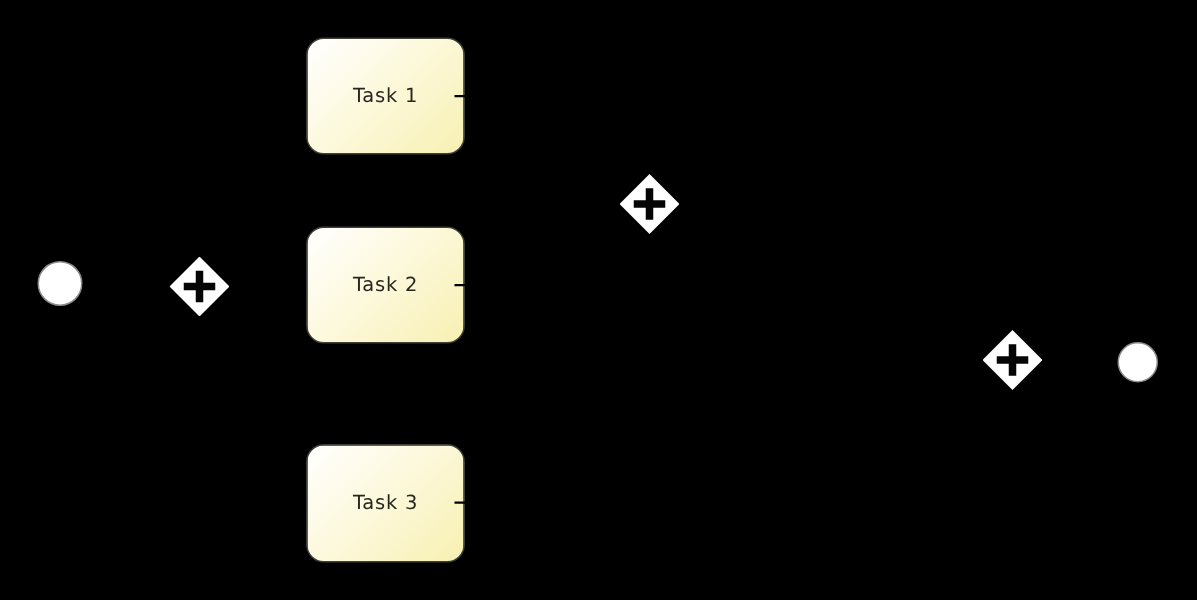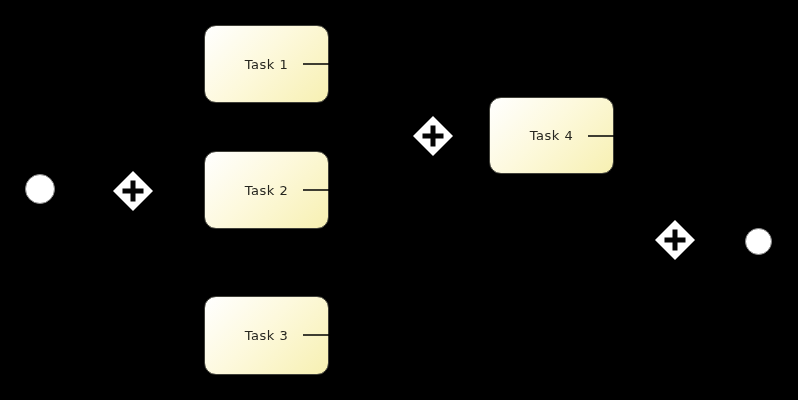--- a/index.html
+++ b/index.html
@@ -8,21 +8,21 @@
     width: 798px;
     height: 400px;
     background: #000000;
     overflow: hidden;
     font-family: "DejaVu Sans", "Liberation Sans", sans-serif;
   }
 
   
   .task {
     position: absolute;
-    width: 125px;
+    width: 106px;
     height: 78px;
     box-sizing: border-box;
     border: 1px solid #3f3f38;
     border-radius: 12px;
     background: linear-gradient(135deg, #ffffff 0%, #fdf9dd 45%, #f7f0b2 100%);
     display: flex;
     align-items: center;
     justify-content: center;
     box-shadow: 0 0 0 1px rgba(0,0,0,0.65);
   }
@@ -99,23 +99,20 @@
 
   <div class="task" id="task1">
     <span class="task-label">Task 1</span>
   </div>
   <div class="task" id="task2">
     <span class="task-label">Task 2</span>
   </div>
   <div class="task" id="task3">
     <span class="task-label">Task 3</span>
   </div>
-  <div class="task" id="task4">
-    <span class="task-label">Task 4</span>
-  </div>
 
   <div class="gateway" id="gateway2">
     <div class="diamond"></div>
     <div class="plus"></div>
   </div>
 
   <div class="gateway" id="gateway3">
     <div class="diamond"></div>
     <div class="plus"></div>
   </div>

